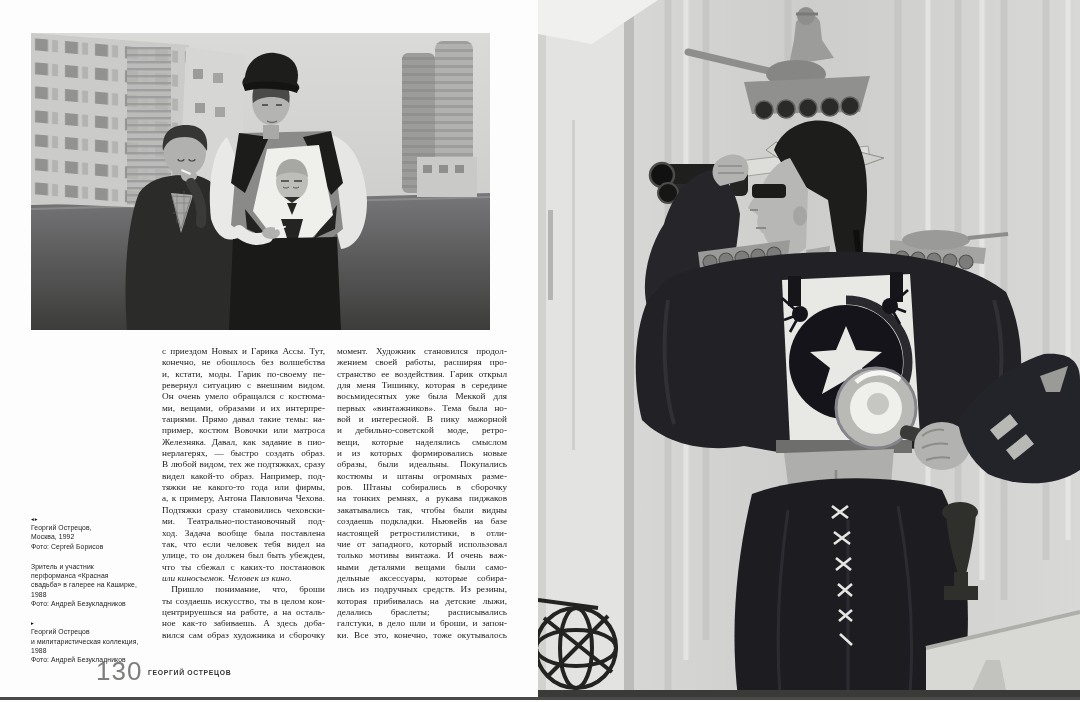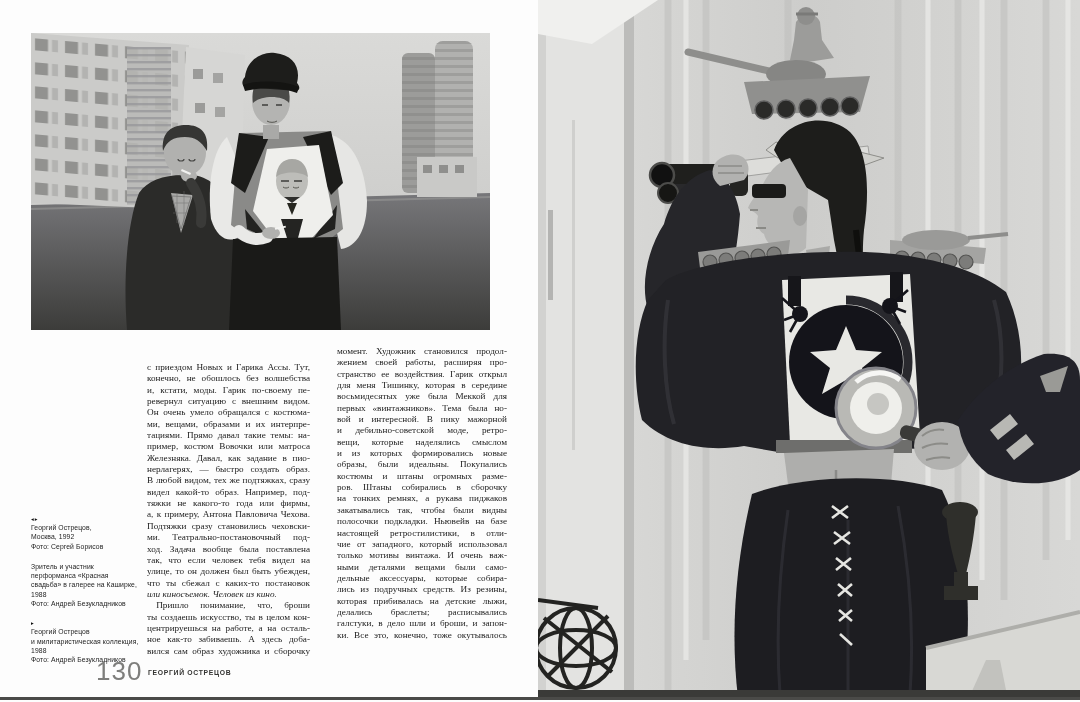--- a/index.html
+++ b/index.html
@@ -10,21 +10,21 @@
   .photo-right{position:absolute;left:538px;top:0;width:542px;height:698px;overflow:hidden;background:#cfcfcd;}
   .photo-left svg,.photo-right svg{display:block;width:100%;height:100%;}
   
   .captions{position:absolute;left:31px;top:515px;width:108px;color:#1c1c1c;}
   .cap{margin-bottom:11px;}
   .cap-marker{font-size:5.5px;line-height:8px;color:#111;letter-spacing:1px;}
   .cap-text{font-size:6.8px;line-height:9.3px;white-space:pre-line;letter-spacing:.1px;}
   
   .col{position:absolute;top:346px;color:#1b1b1b;font-family:"Liberation Serif",serif;
        font-size:9.2px;line-height:11.35px;}
-  .col1{left:147px;width:163px;margin-top:16px;}
+  .col1{left:162px;width:163px;}
   .col2{left:337px;width:170px;}
   .tl{text-align:justify;text-align-last:justify;white-space:nowrap;height:11.35px;}
   .tl.ragged{text-align-last:left;font-style:italic;}
   
   .page-number{position:absolute;left:96px;top:656px;font-size:26px;font-weight:400;color:#7e7e7c;letter-spacing:1px;}
   .running-title{position:absolute;left:148px;top:669px;font-size:6.8px;font-weight:700;color:#333331;letter-spacing:.7px;}
   .bottom-rule{position:absolute;left:0;top:697px;width:1080px;height:3px;background:#4a4a48;}
 </style>
 </head>
 <body>
@@ -191,21 +191,21 @@
       <div class="tl">первых «винтажников». Тема была но-</div>
       <div class="tl">вой и интересной. В пику мажорной</div>
       <div class="tl">и дебильно-советской моде, ретро-</div>
       <div class="tl">вещи, которые наделялись смыслом</div>
       <div class="tl">и из которых формировались новые</div>
       <div class="tl">образы, были идеальны. Покупались</div>
       <div class="tl">костюмы и штаны огромных разме-</div>
       <div class="tl">ров. Штаны собирались в сборочку</div>
       <div class="tl">на тонких ремнях, а рукава пиджаков</div>
       <div class="tl">закатывались так, чтобы были видны</div>
-      <div class="tl">полосочки подкладки. Ньювейв на базе</div>
+      <div class="tl">создаешь подкладки. Ньювейв на базе</div>
       <div class="tl">настоящей ретростилистики, в отли-</div>
       <div class="tl">чие от западного, который использовал</div>
       <div class="tl">только мотивы винтажа. И очень важ-</div>
       <div class="tl">ными деталями вещами были само-</div>
       <div class="tl">дельные аксессуары, которые собира-</div>
       <div class="tl">лись из подручных средств. Из резины,</div>
       <div class="tl">которая прибивалась на детские лыжи,</div>
       <div class="tl">делались браслеты; расписывались</div>
       <div class="tl">галстуки, в дело шли и броши, и запон-</div>
       <div class="tl">ки. Все это, конечно, тоже окутывалось</div>

